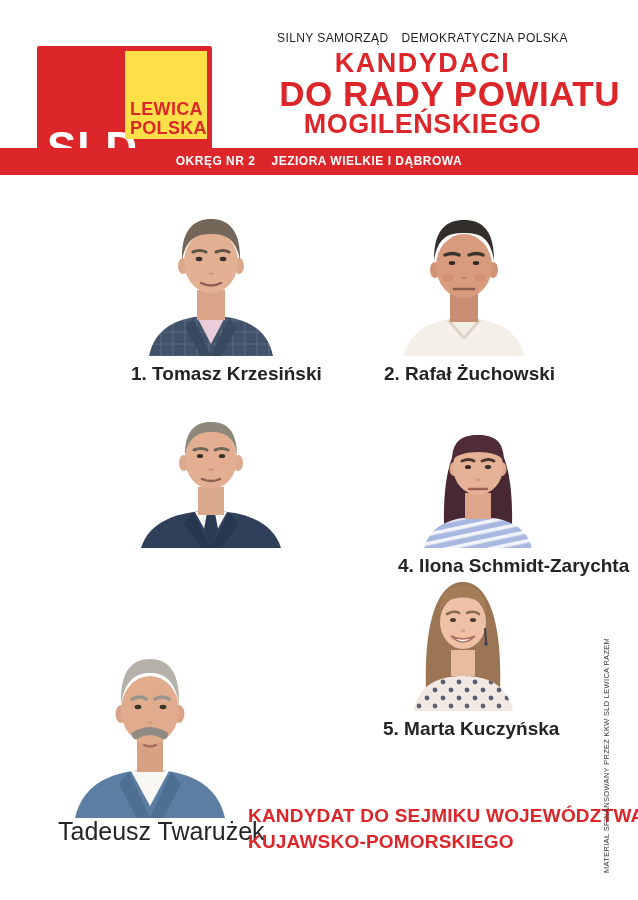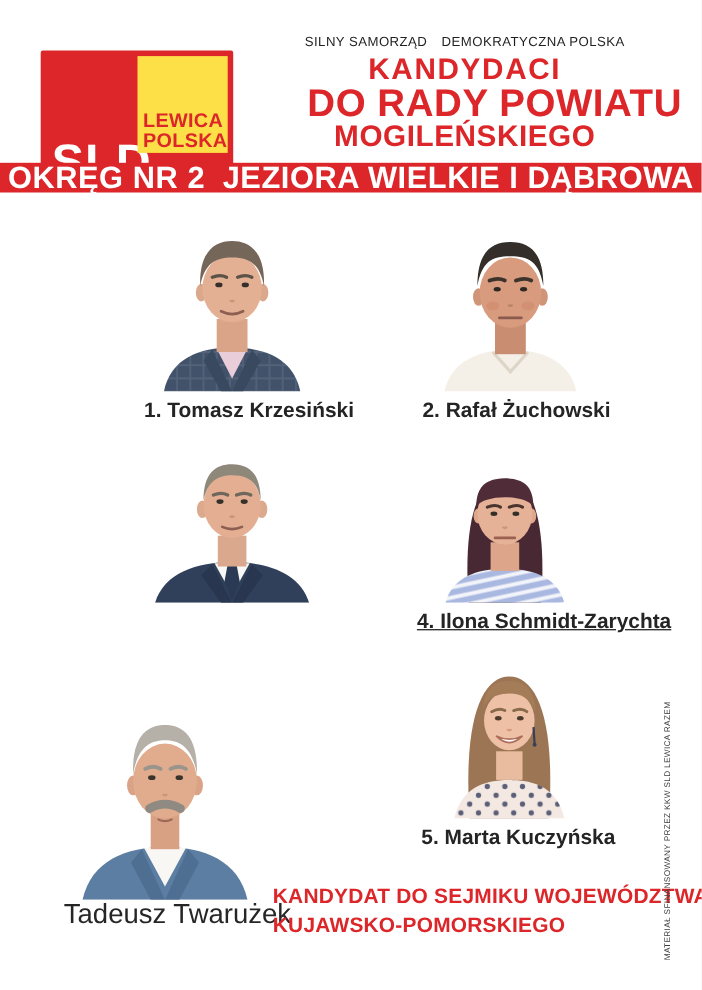--- a/index.html
+++ b/index.html
@@ -23,32 +23,32 @@
   .header-right{position:absolute;left:225px;top:31px;width:395px;text-align:center;}
   .slogan{font-size:12px;color:#1f1f1f;letter-spacing:.4px;white-space:nowrap;}
   .slogan .gap{display:inline-block;width:13px;}
   .title1{margin-top:4px;font-size:27px;font-weight:bold;color:var(--red);letter-spacing:1.5px;line-height:28px;}
   .title2{font-size:35px;font-weight:bold;color:var(--red);letter-spacing:.5px;line-height:34px;text-align:right;}
   .title3{font-size:27px;font-weight:bold;color:var(--red);letter-spacing:.5px;line-height:27px;}
 
   
   .banner{
     position:absolute;left:0;top:148px;width:638px;height:27px;background:var(--red);
-    color:#fff;font-weight:bold;font-size:28px;line-height:27px;text-align:center;letter-spacing:.5px;white-space:nowrap;
+    color:#fff;font-weight:bold;font-size:12px;line-height:27px;text-align:center;letter-spacing:.5px;white-space:nowrap;
   }
   .banner .bgap{display:inline-block;width:16px;}
 
   
   .cand{position:absolute;width:160px;margin:16px;text-align:center;}
   .cand figcaption{margin-top:7px;font-size:19px;font-weight:bold;color:var(--ink);white-space:nowrap;}
   .c1{left:115px;top:190px;}
   .c2{left:368px;top:192px;}
   .c3{left:115px;top:389px;}
-  .c4{left:363px;top:389px;text-decoration:underline;}
-  .c5{left:367px;top:575px;}
+  .c4{left:382px;top:389px;}
+  .c5{left:367px;top:542px;}
   .portrait{display:block;}
 
   
   .sejmik-photo{position:absolute;left:65px;top:640px;}
   .sejmik-name{position:absolute;left:58px;top:817px;font-size:25px;font-weight:normal;color:#262626;white-space:nowrap;}
   .sejmik-title{position:absolute;left:248px;top:803px;color:var(--red);font-weight:bold;font-size:19px;line-height:26px;white-space:nowrap;letter-spacing:.2px;}
 
   
   .funding{
     position:absolute;left:602px;top:873px;width:220px;

